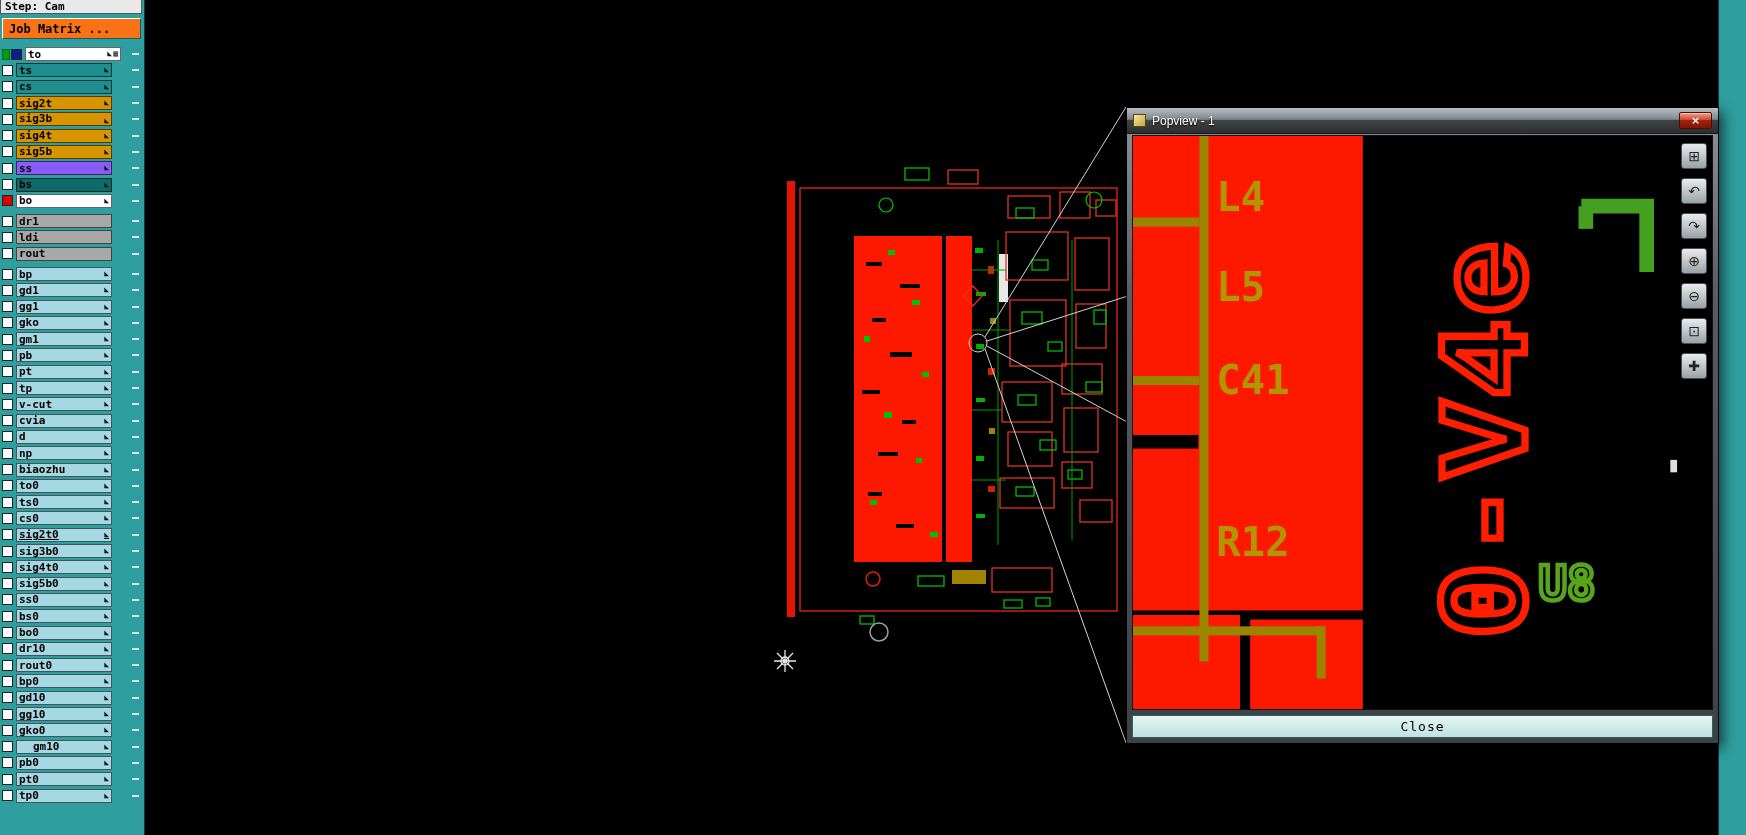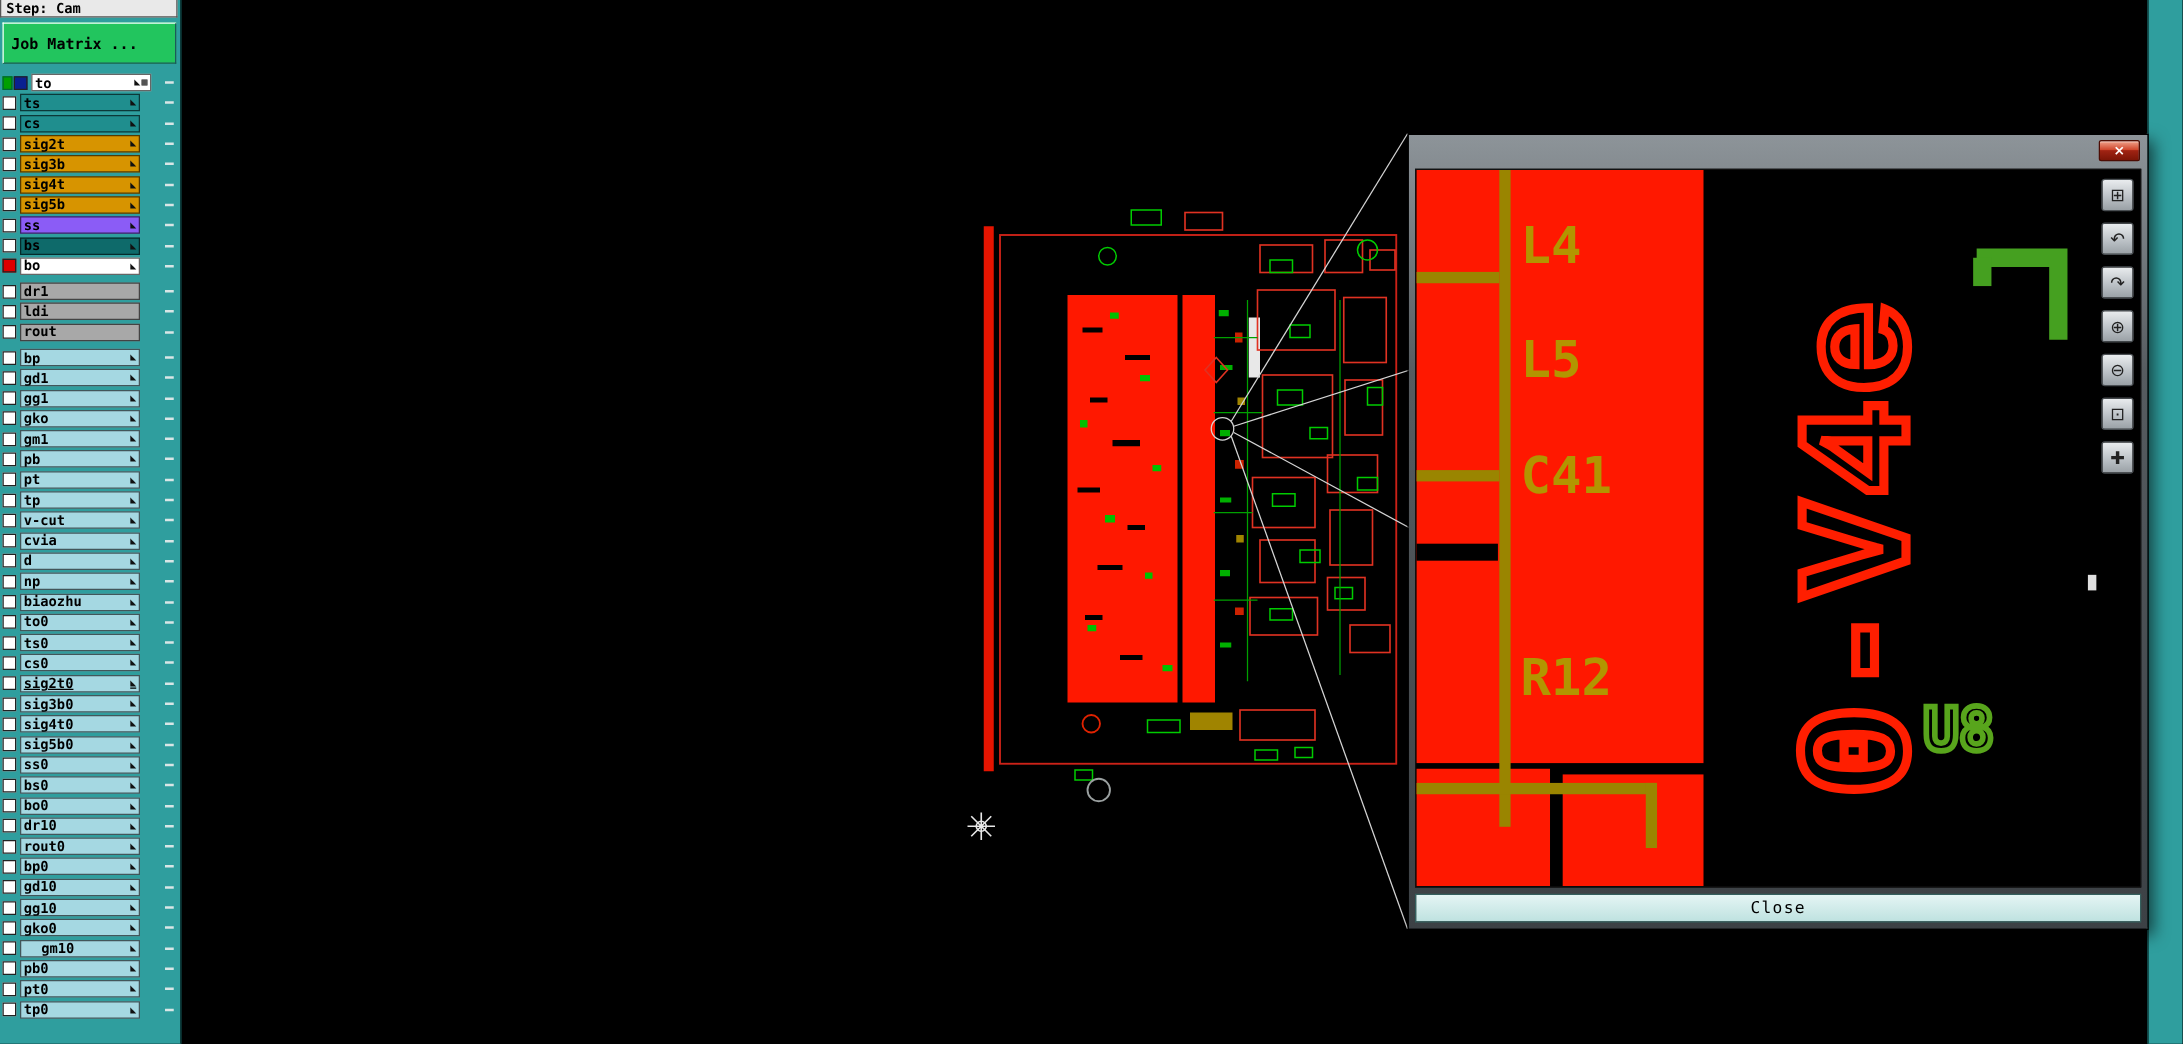--- a/index.html
+++ b/index.html
@@ -15,22 +15,22 @@
   .sidebar{
     position:absolute;left:0;top:0;width:145px;height:835px;z-index:5;
     background:#2f9e9e;border-right:1px solid #0b3b3b;box-sizing:border-box;
   }
   .step-bar{
     height:13px;overflow:hidden;background:#e9e9e9;color:#000;
     font:bold 11px/14px "DejaVu Sans Mono",monospace;padding-left:4px;
     border:1px solid #555;border-top:none;margin-right:2px;white-space:nowrap;
   }
   .job-matrix{
-    display:block;margin:4px 2px 2px 2px;width:139px;height:33px;
-    background:#22c55e;color:#000;text-align:left;padding:1px 6px;box-sizing:border-box;
+    display:block;margin:4px 2px 2px 2px;width:139px;height:21px;
+    background:#f97316;color:#000;text-align:left;padding:1px 6px;box-sizing:border-box;
     border:1px solid;border-color:#f4ffff #1c5a5a #1c5a5a #f4ffff;
     font:bold 12px "DejaVu Sans Mono",monospace;cursor:pointer;
   }
   .layer-list{margin-top:7px;}
   .layer-row{display:flex;align-items:center;height:16.3px;padding-left:2px;box-sizing:border-box;}
   .layer-row.gap{margin-top:4px;}
   .pre{width:8px;height:11px;margin-right:1px;flex:0 0 auto;border:1px solid #063;box-sizing:border-box;}
   .swatch{width:9px;height:9px;background:#fff;border:1px solid #222;flex:0 0 auto;box-sizing:content-box;}
   .ltag{
     width:96px;height:14px;margin-left:3px;border:1px solid rgba(0,0,0,.6);
@@ -245,21 +245,21 @@
         <span class="ltag" style="background: rgb(215, 148, 0);">
           <span>sig2t</span>
           <span class="licons">
             <span>◣</span>
           </span>
         </span>
         <span class="mark"></span>
       </div>
       <div class="layer-row">
         <span class="swatch" style="background: rgb(255, 255, 255);"></span>
-        <span class="ltag" style="background: rgb(215, 148, 0);">
+        <span class="ltag" style="background: rgb(215, 148, 0); align-items: flex-end;">
           <span>sig3b</span>
           <span class="licons">
             <span>◣</span>
           </span>
         </span>
         <span class="mark"></span>
       </div>
       <div class="layer-row">
         <span class="swatch" style="background: rgb(255, 255, 255);"></span>
         <span class="ltag" style="background: rgb(215, 148, 0);">
@@ -663,20 +663,24 @@
           </span>
         </span>
         <span class="mark"></span>
       </div>
     </div>
 </div>
 
 <div class="right-strip"></div>
 
 <div class="popview">
+  <div class="pv-titlebar">
+    <span class="pv-titleicon"></span>
+    <span class="pv-title">Popview - 1</span>
+  </div>
   <button class="pv-closex">
     <span>×</span>
   </button>
 
   <div class="pv-content">
     <svg class="pv-svg" viewBox="0 0 514 506" preserveAspectRatio="none">
       <rect x="0" y="0" width="514" height="506" fill="#000000"></rect>
 
       <rect x="0" y="0" width="204" height="419" fill="#ff1800"></rect>
       <rect x="0" y="423" width="95" height="83" fill="#ff1800"></rect>

